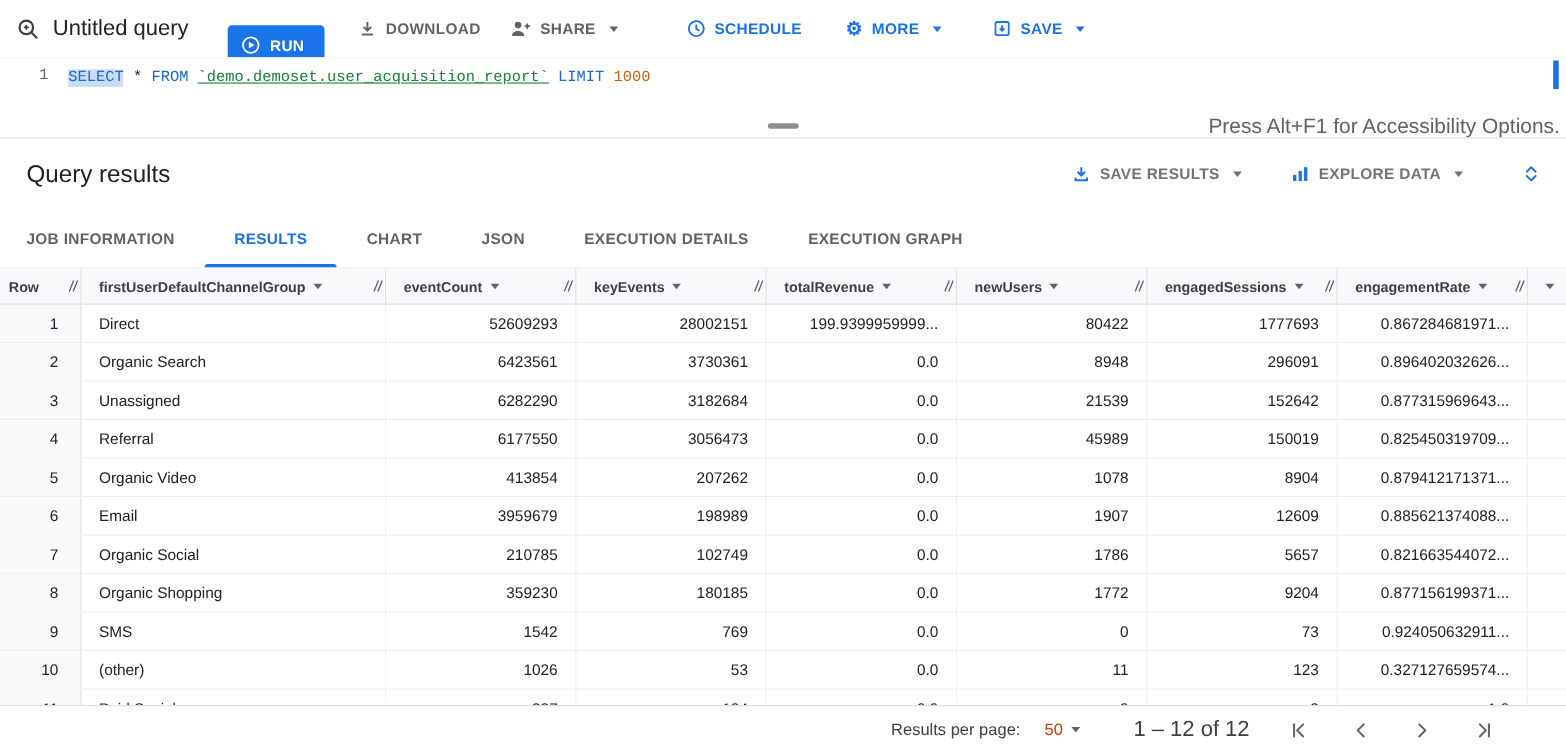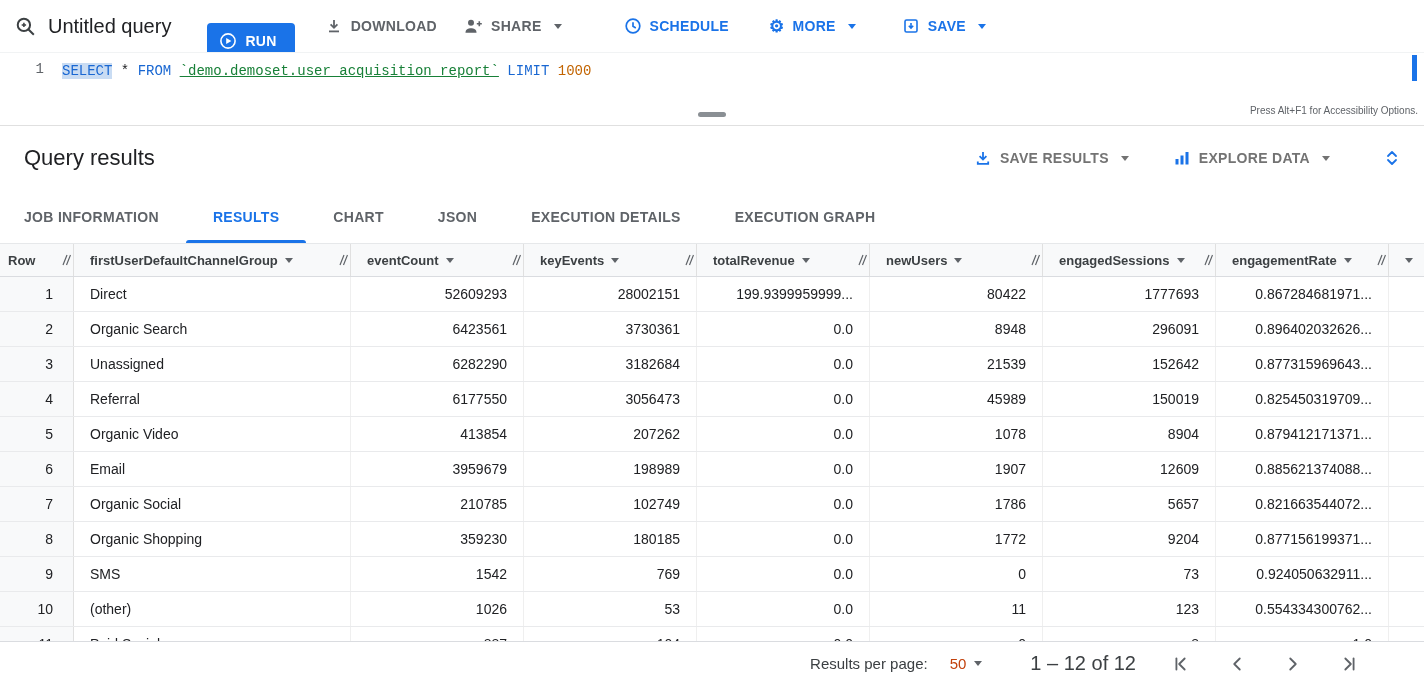--- a/index.html
+++ b/index.html
@@ -31,21 +31,21 @@
   .tok-keyword { color:#1967d2; }
   .tok-keyword-selected { color:#1967d2; background:#c9dcf3; }
   .tok-plain { color:#202124; }
   .tok-string-link { color:#188038; text-decoration:underline; }
   .tok-number { color:#c26401; }
   .editor-thumb { position:absolute; right:7px; top:2px; width:5px; height:26px; background:#1a73e8; }
 
   
   .divider { position:relative; height:22px; background:#fff; border-bottom:1px solid #e0e0e0; }
   .grab { position:absolute; left:calc(50% - 14px); top:8px; width:28px; height:5px; background:#8a8f94; border-radius:2.5px; cursor:row-resize; }
-  .a11y { position:absolute; right:6px; top:1px; font-size:10px; color:#5f6368; }
+  .a11y { position:absolute; right:6px; top:1px; font-size:19px; color:#5f6368; }
 
   
   .results-header { height:64px; display:flex; align-items:center; padding:0 22px 0 24px; background:#fff; }
   .qr-title { font-size:22px; color:#202124; }
   .spacer { flex:1; }
   .hdr-btn { display:flex; align-items:center; gap:8px; color:#737373; font-size:14px; font-weight:700;
              letter-spacing:.3px; cursor:pointer; margin-left:44px; white-space:nowrap; }
   .unfold-btn { margin-left:52px; cursor:pointer; display:flex; }
 
   
@@ -371,21 +371,21 @@
           <div class="td sliver" style="width: 34px;"></div>
         </div>
         <div class="tr">
           <div class="td rownum" style="width: 74px;">10</div>
           <div class="td" style="width: 277px;">(other)</div>
           <div class="td num" style="width: 173px;">1026</div>
           <div class="td num" style="width: 173px;">53</div>
           <div class="td num" style="width: 173px;">0.0</div>
           <div class="td num" style="width: 173px;">11</div>
           <div class="td num" style="width: 173px;">123</div>
-          <div class="td num" style="width: 173px;">0.554334300762...</div>
+          <div class="td num" style="width: 173px;">0.327127659574...</div>
           <div class="td sliver" style="width: 34px;"></div>
         </div>
         <div class="tr">
           <div class="td rownum" style="width: 74px;">11</div>
           <div class="td" style="width: 277px;">Paid Social</div>
           <div class="td num" style="width: 173px;">887</div>
           <div class="td num" style="width: 173px;">104</div>
           <div class="td num" style="width: 173px;">0.0</div>
           <div class="td num" style="width: 173px;">0</div>
           <div class="td num" style="width: 173px;">8</div>

